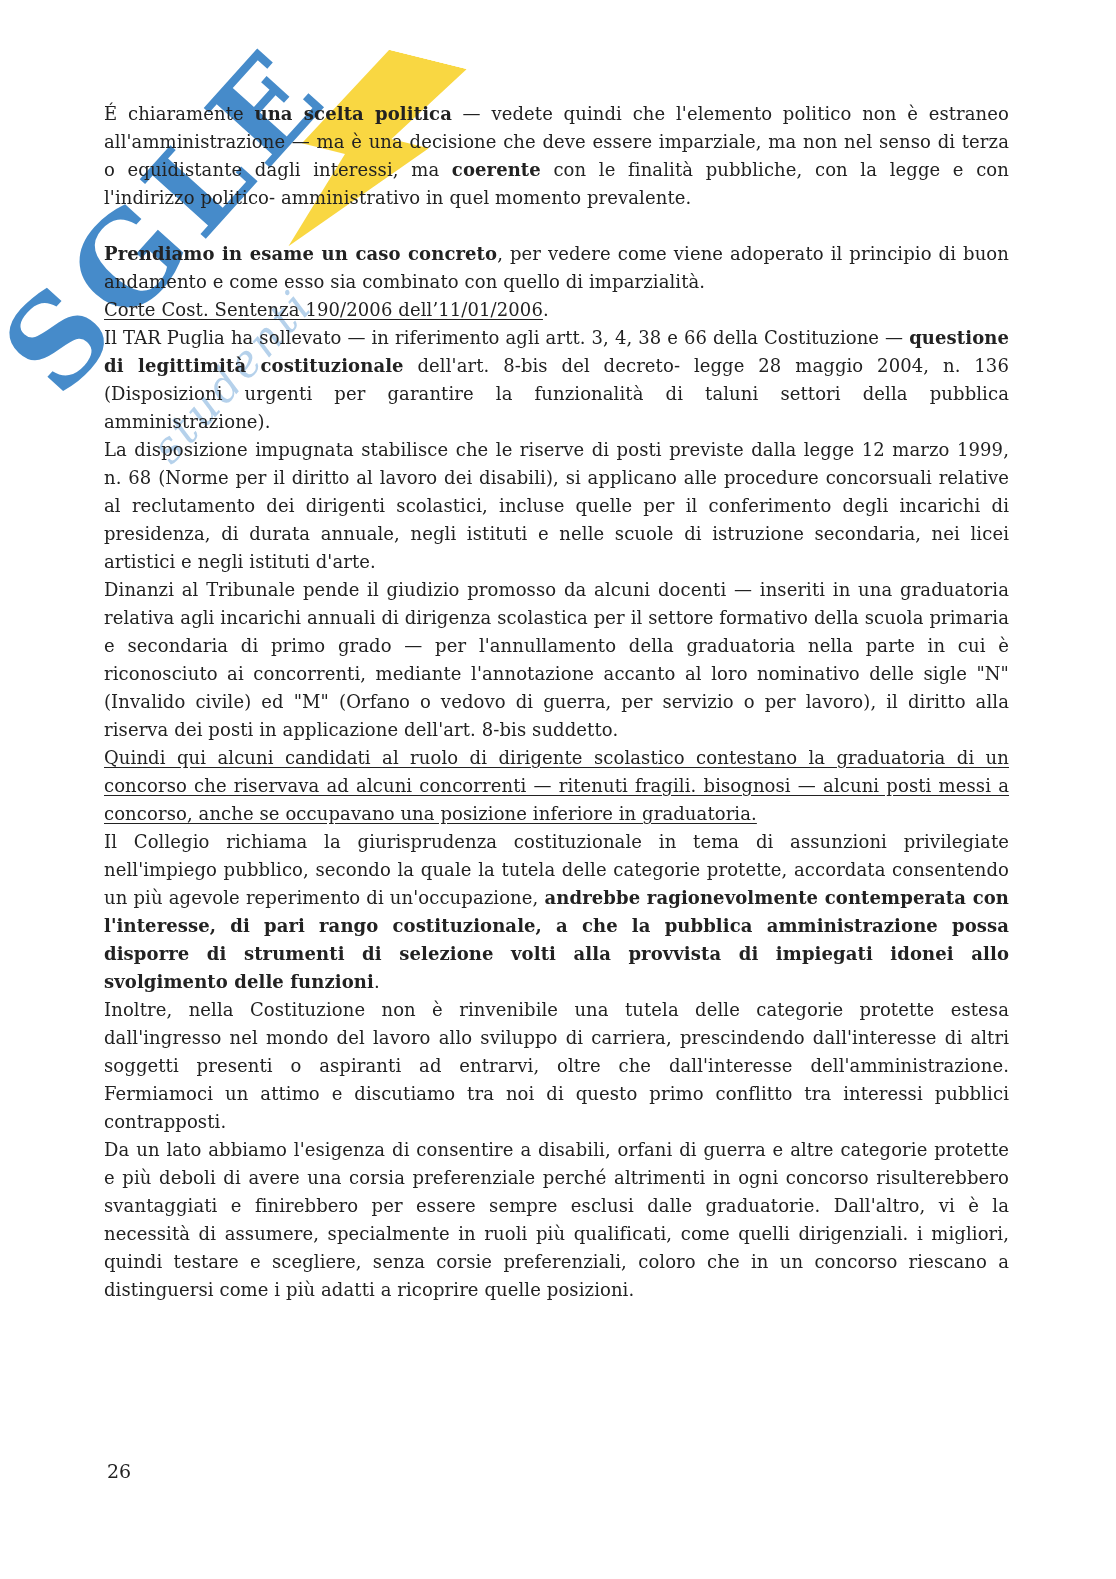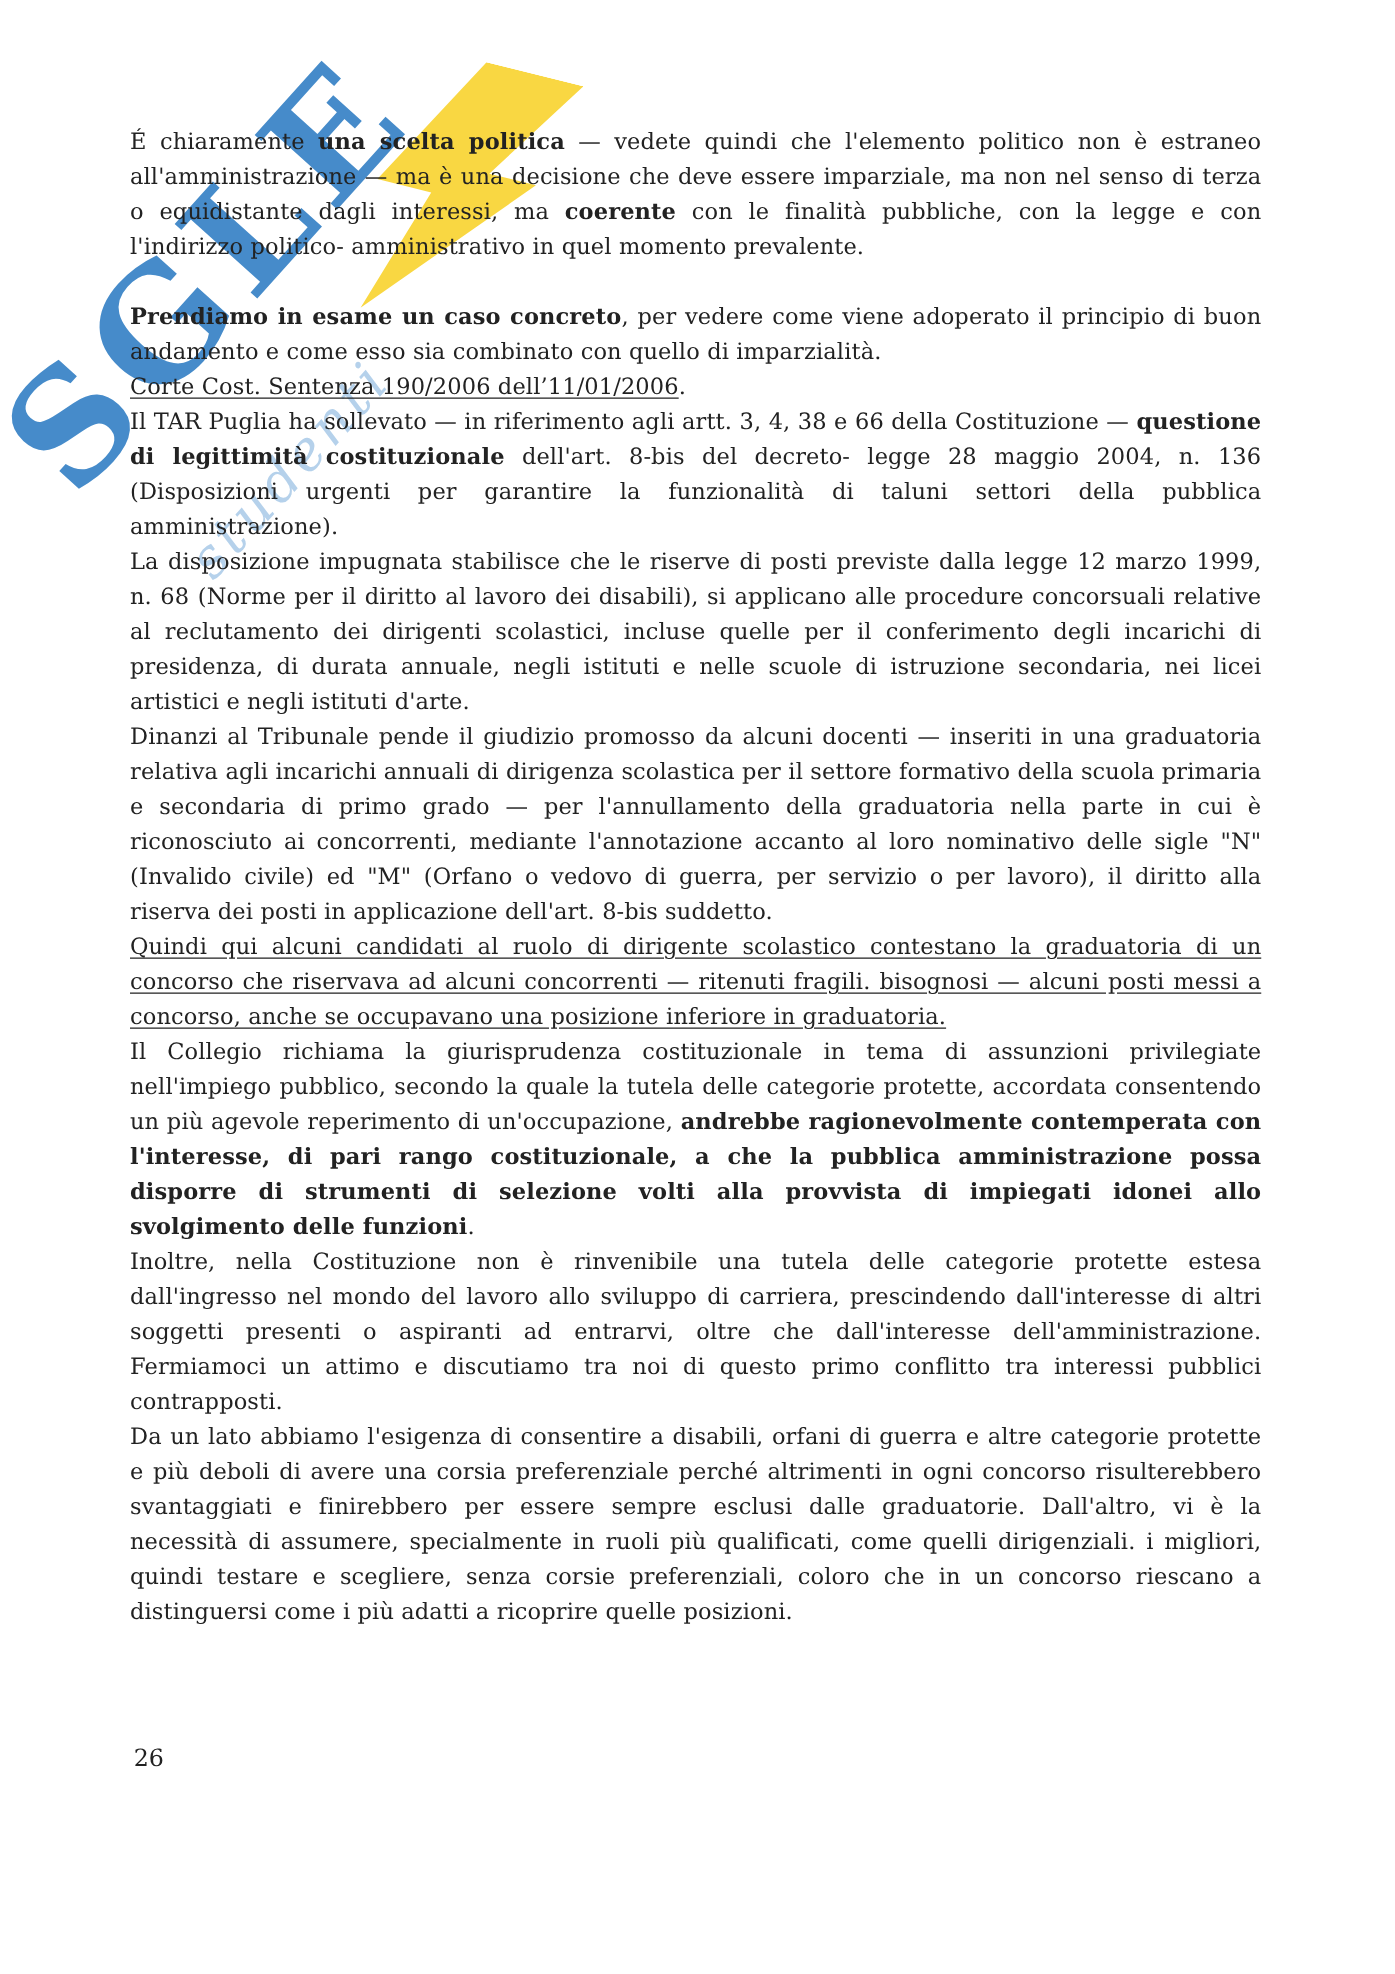--- a/index.html
+++ b/index.html
@@ -65,21 +65,21 @@
     letter-spacing:.1px;
     text-align:justify;
   }
   .para { margin:0; }
   .para.spaced { margin-bottom:28px; }
   .run-bold { font-weight:bold; }
   .run-underline { text-decoration:underline; text-underline-offset:3px; }
 
   .pageno {
     position:absolute;
-    left:107px; top:1396px;
+    left:107px; top:1460px;
     z-index:1;
     color:#222222;
     font-size:19px;
   }
 </style>
 </head>
 <body>
 
 <div class="page">
 

